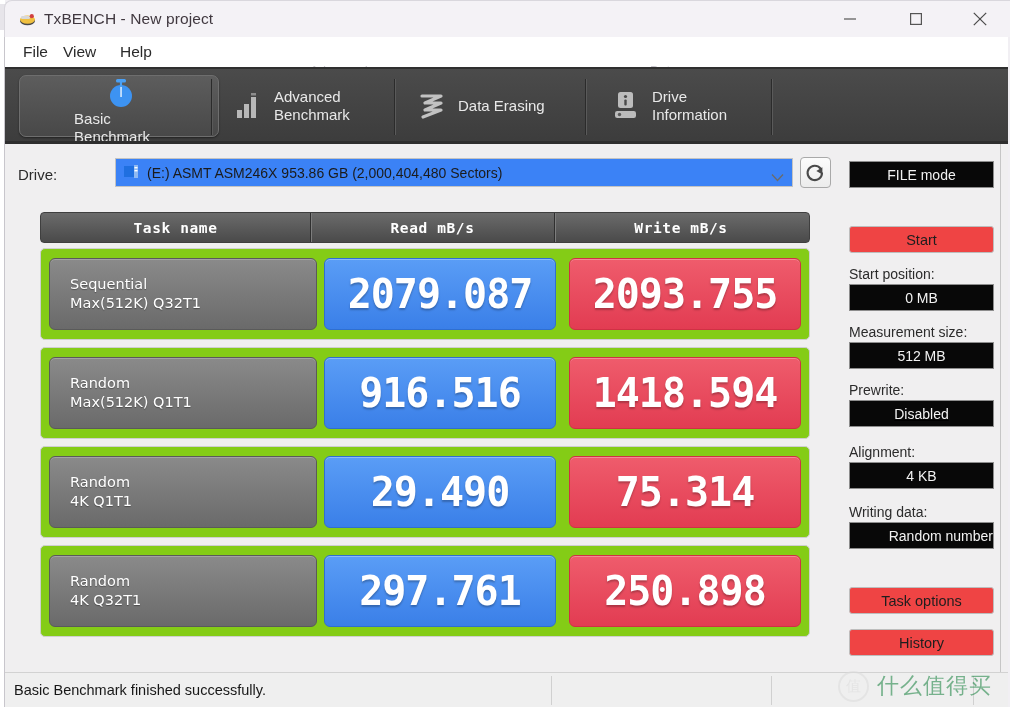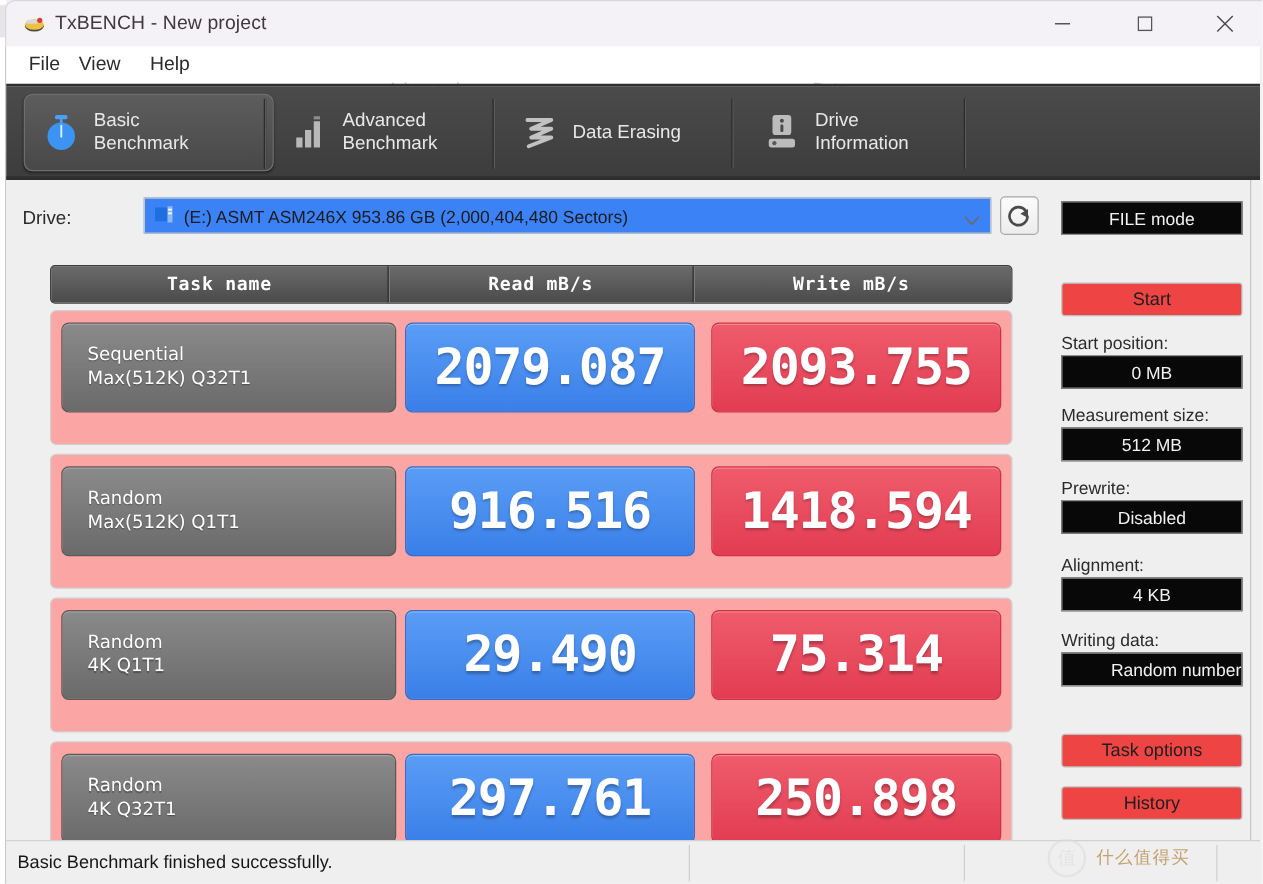--- a/index.html
+++ b/index.html
@@ -142,21 +142,21 @@
     white-space: pre-line;
     padding-right: 14px;
   }
   .tab-sep {
     position: absolute;
     top: 10px;
     width: 1px; height: 56px;
     background: #2b2b2b;
     border-right: 1px solid #5a5a5a;
   }
-  #tab-0 { left: 14px; width: 200px; }
+  #tab-0 { left: 14px; width: 200px; flex-direction: column; }
   #tab-1 { left: 214px; width: 170px; }
   #tab-2 { left: 398px; width: 176px; }
   #tab-3 { left: 592px; width: 176px; }
   #sep-0 { left: 206px; }
   #sep-1 { left: 389px; }
   #sep-2 { left: 580px; }
   #sep-3 { left: 766px; }
 
   
   #content {
@@ -238,23 +238,23 @@
   #th-read  { width: 244px; border-right: 1px solid #2f2f2f; box-shadow: 1px 0 0 #7d7d7d; }
   #th-write { width: 252px; }
 
   #rows {
     position: absolute;
     left: 35px; top: 104px;
     width: 770px;
   }
   .row {
     position: relative;
-    height: 108px;
+    height: 92px;
     margin-bottom: 7px;
-    background: #fca5a5;
+    background: #84cc16;
     border: 1px solid #cfcfcf;
     border-radius: 5px;
     box-sizing: border-box;
   }
   .cell {
     position: absolute;
     top: 9px;
     height: 72px;
     border-radius: 6px;
     box-sizing: border-box;
@@ -410,22 +410,22 @@
     color: #dcdcdc;
     font-size: 15px;
     display: flex;
     align-items: center;
     justify-content: center;
     margin-right: 8px;
     flex: 0 0 auto;
     font-family: "DejaVu Sans", sans-serif;
   }
   #wm-text {
-    font-size: 14px;
-    color: #a16207;
+    font-size: 22px;
+    color: #15803d;
     letter-spacing: 1px;
     font-family: "DejaVu Sans", sans-serif;
   }
 
   
   #left-edge {
     position: absolute; left: 0; top: 0; width: 5px; height: 707px;
     background: #ffffff;
   }
   #top-left-sliver {

